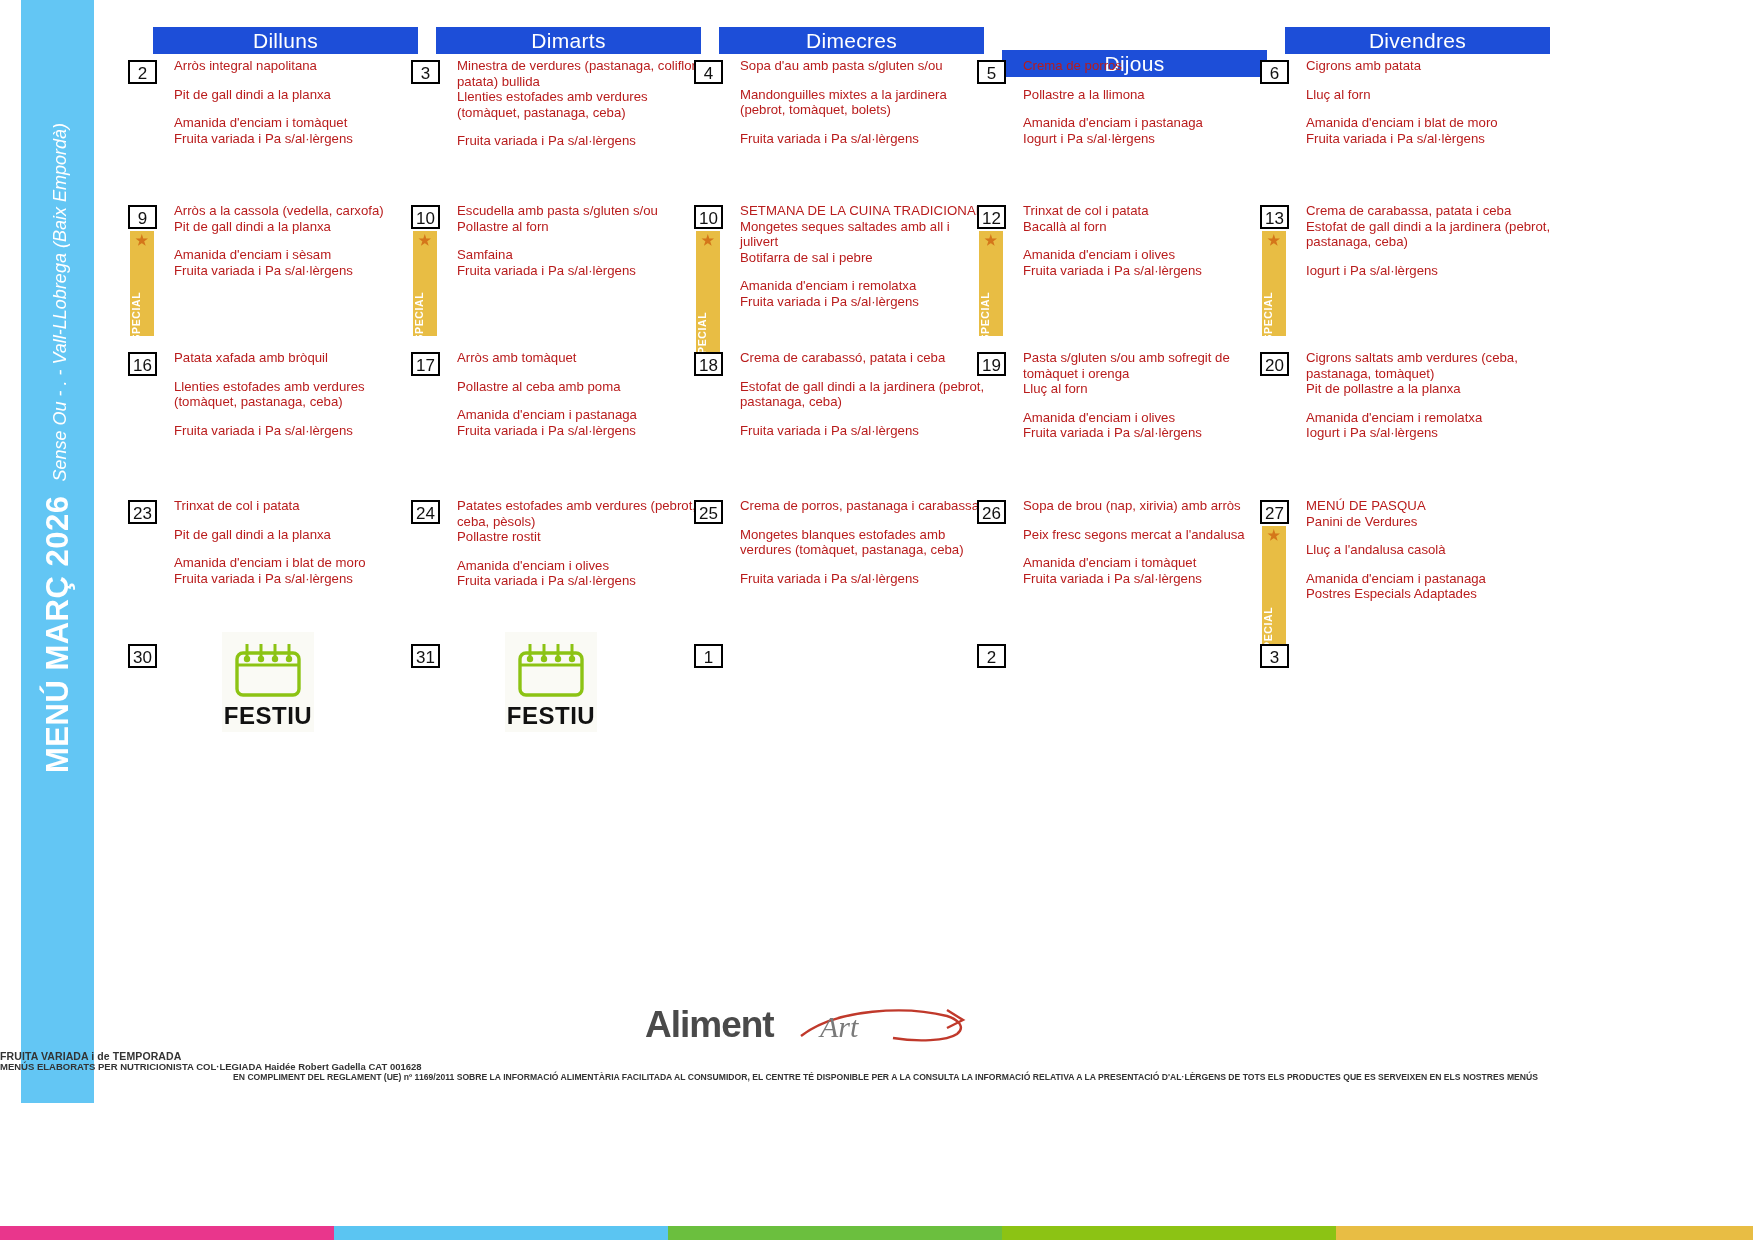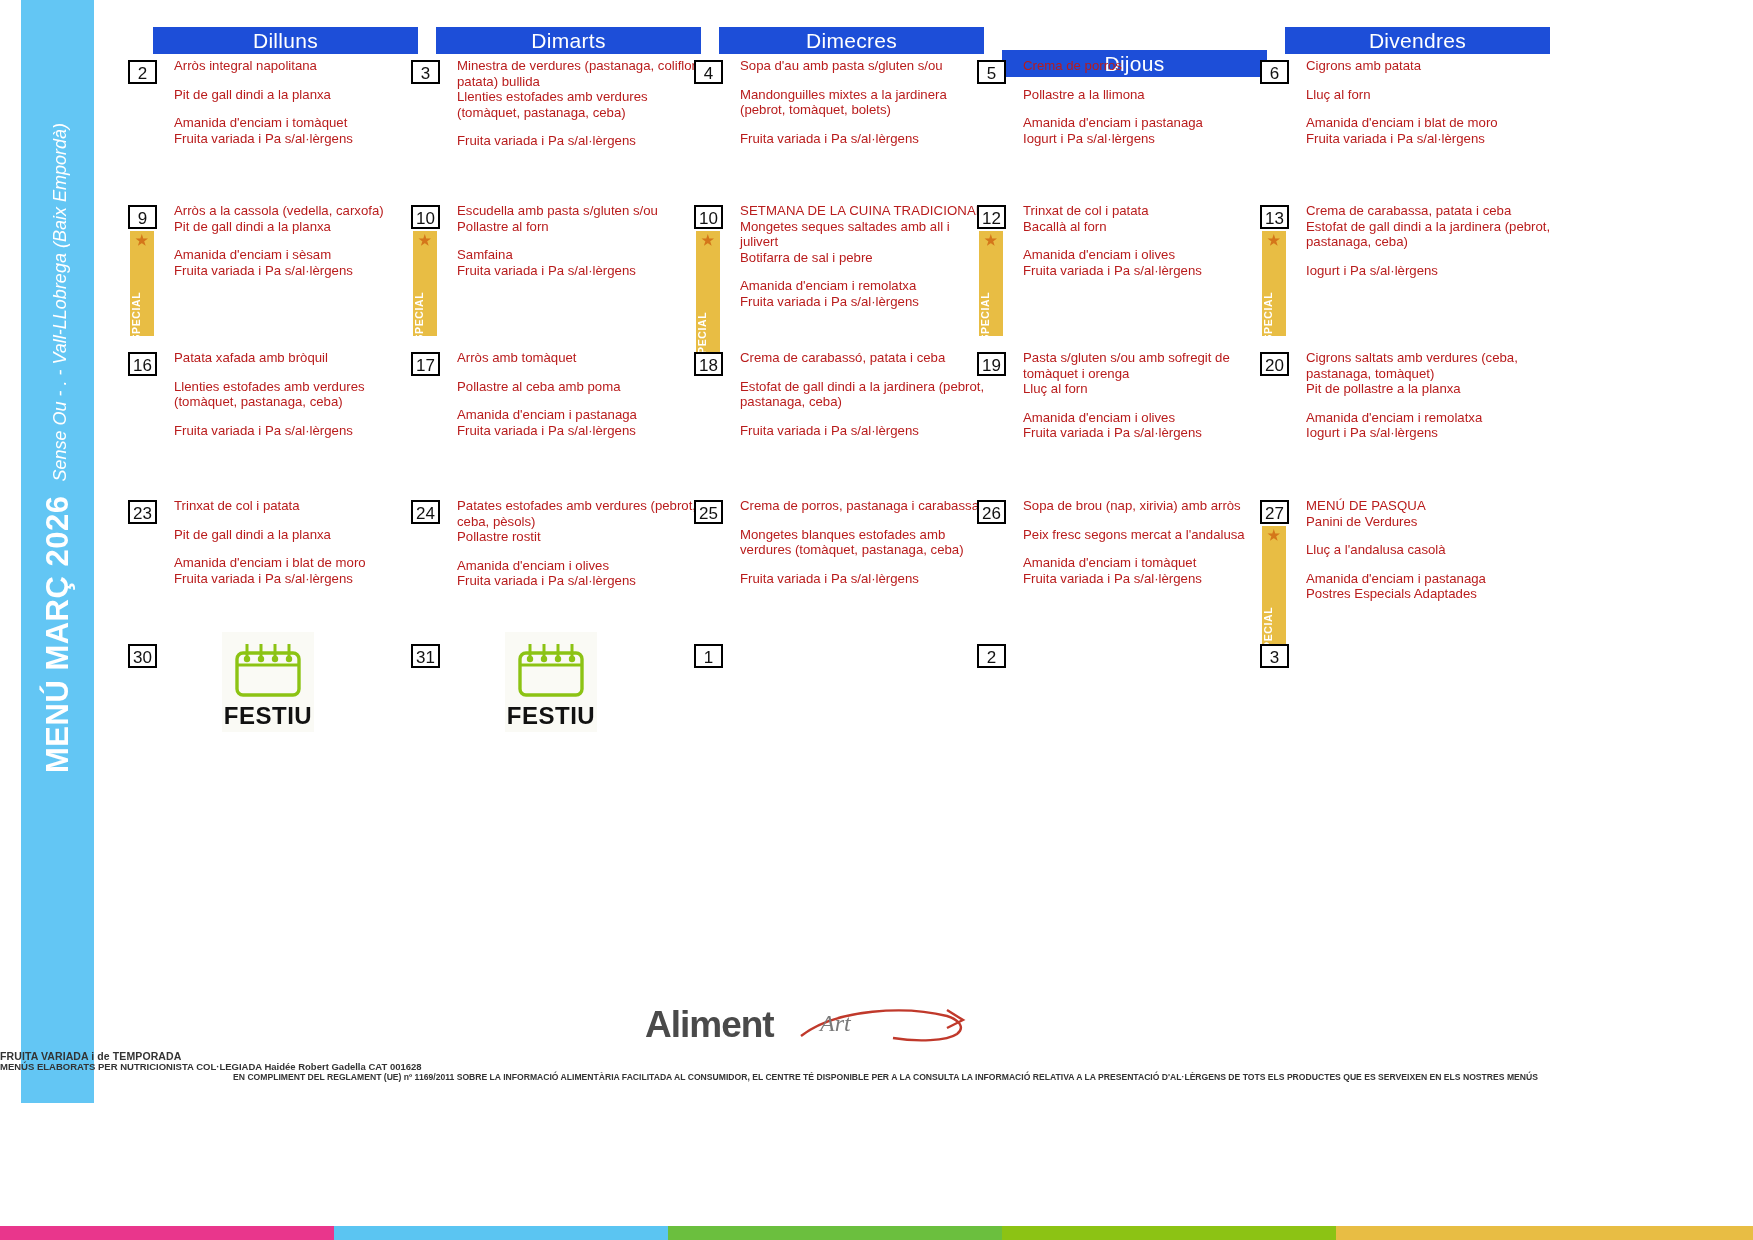--- a/index.html
+++ b/index.html
@@ -119,21 +119,21 @@
   .logo{
     position:absolute;left:645px;top:1000px;width:320px;height:55px;
   }
   .logo .ali{
     position:absolute;left:0;top:4px;
     font-size:37px;font-weight:bold;color:#4a4a4a;
     letter-spacing:-1px;font-family:"Liberation Sans", sans-serif;
   }
   .logo .art{
     position:absolute;left:175px;top:10px;
-    font-size:24px;font-style:italic;color:#7a7a7a;
+    font-size:30px;font-style:italic;color:#7a7a7a;
     font-family:"Liberation Serif", serif;
   }
   .logo .swoosh{
     position:absolute;left:152px;top:2px;width:170px;height:46px;
   }
   .foot1{
     position:absolute;left:0;right:0;top:1050px;text-align:left;
     font-size:10.5px;font-weight:bold;color:#333333;letter-spacing:0.1px;
   }
   .foot2{

